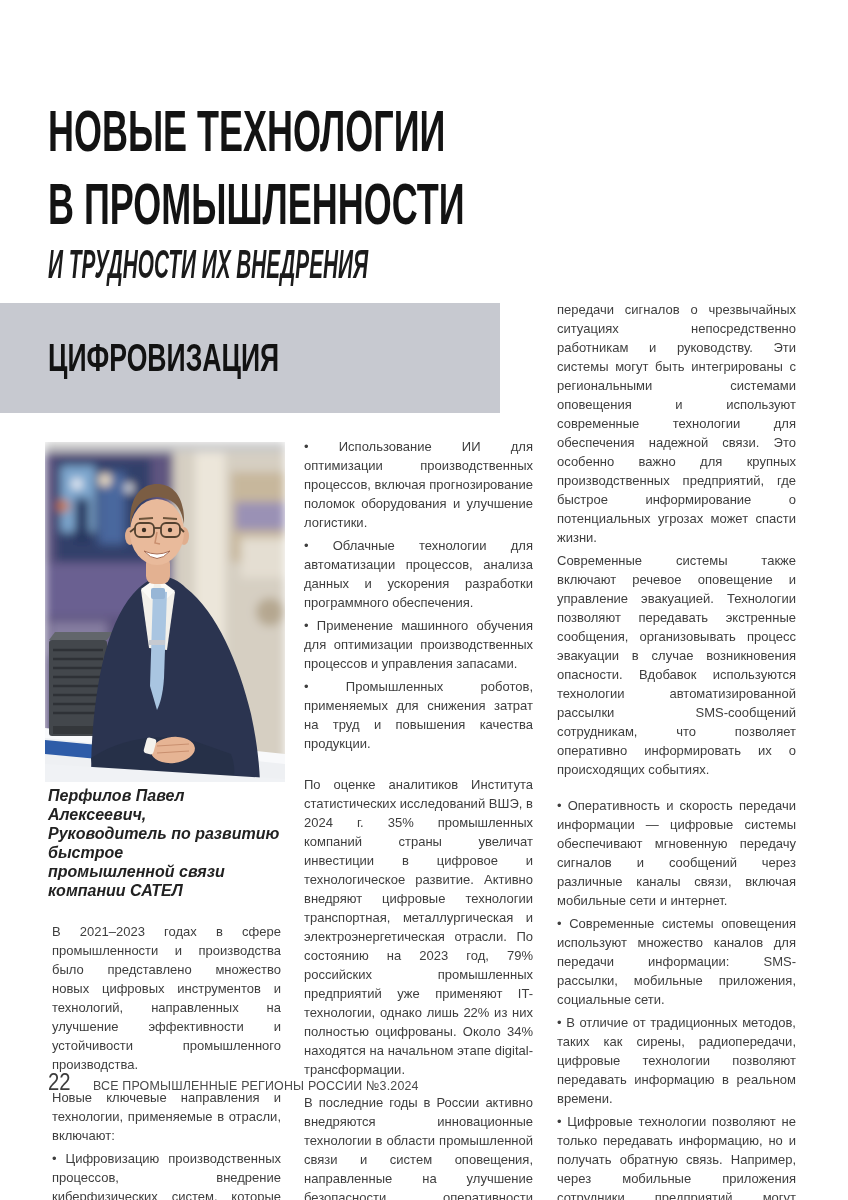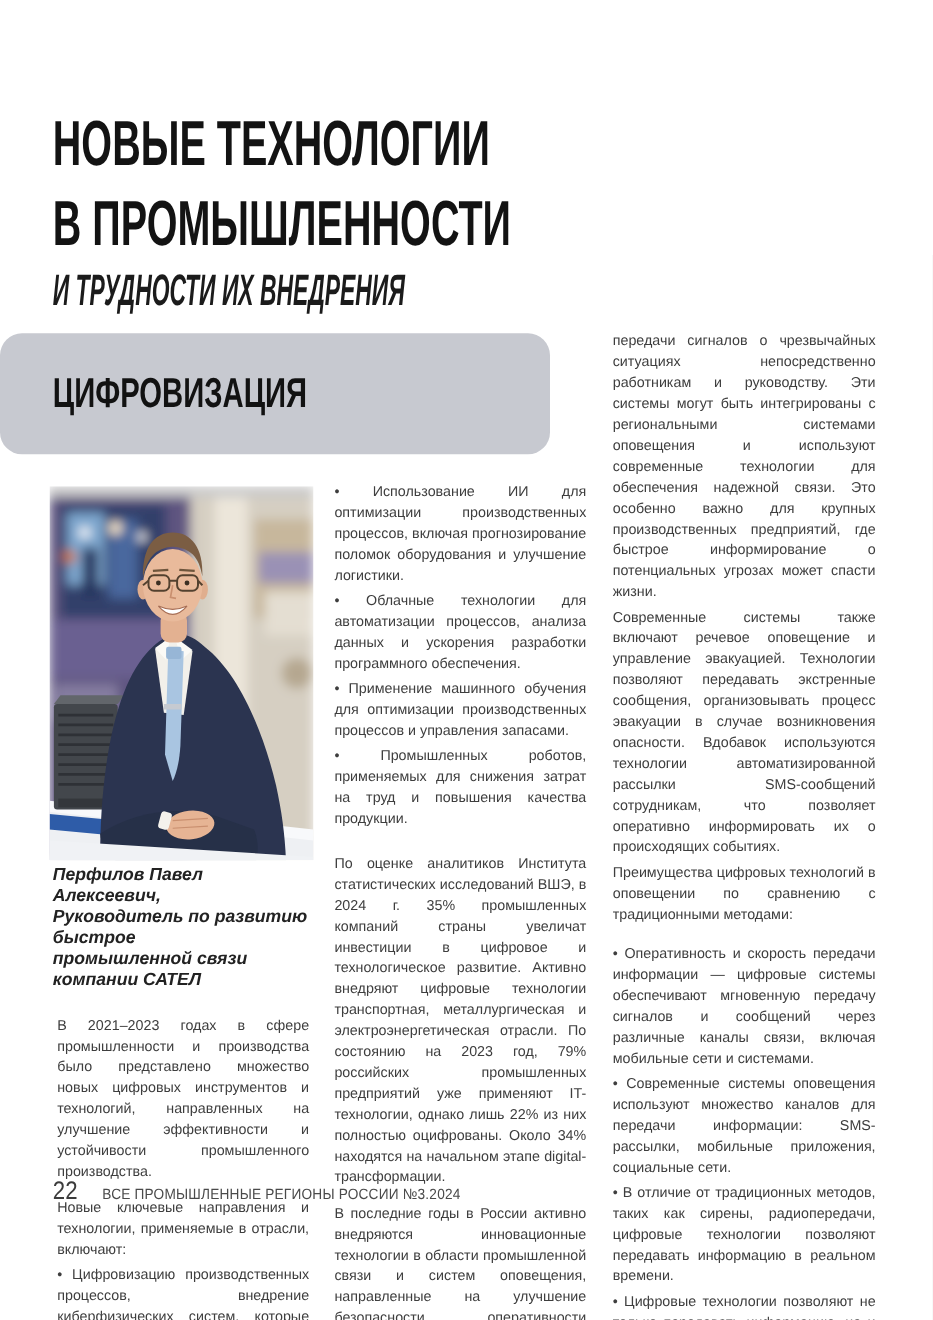--- a/index.html
+++ b/index.html
@@ -15,21 +15,21 @@
     transform:scaleX(0.62);transform-origin:left top;white-space:nowrap;
     letter-spacing:0;
   }
   .subtitle{
     position:absolute;left:48px;top:241px;
     font-size:40px;line-height:46px;font-weight:bold;font-style:italic;color:#1b1b1b;
     transform:scaleX(0.52);transform-origin:left top;white-space:nowrap;
   }
   .section-banner{
     position:absolute;left:0;top:303px;width:500px;height:110px;
-    background:#c7c9d0;display:flex;align-items:center;border-radius:20px;
+    background:#c7c9d0;display:flex;align-items:center;
   }
   .section-banner .label{
     margin-left:48px;font-size:38px;font-weight:bold;color:#121212;
     transform:scaleX(0.70);transform-origin:left center;white-space:nowrap;
   }
   
   .col{position:absolute;font-size:13px;line-height:19px;text-align:justify;color:#3e3e3e;}
   .col p{margin:4px;}
   .col-left{left:48px;top:786px;width:237px;}
   .col-mid{left:300px;top:433px;width:237px;}
@@ -174,22 +174,21 @@
     <p>• Облачные технологии для автоматизации процессов, анализа данных и ускорения разработки программного обеспечения.</p>
     <p>• Применение машинного обучения для оптимизации производственных процессов и управления запасами.</p>
     <p>• Промышленных роботов, применяемых для снижения затрат на труд и повышения качества продукции.</p>
     <p class="mt-lg">По оценке аналитиков Института статистических исследований ВШЭ, в 2024 г. 35% промышленных компаний страны увеличат инвестиции в цифровое и технологическое развитие. Активно внедряют цифровые технологии транспортная, металлургическая и электроэнергетическая отрасли. По состоянию на 2023 год, 79% российских промышленных предприятий уже применяют IT-технологии, однако лишь 22% из них полностью оцифрованы. Около 34% находятся на начальном этапе digital-трансформации.</p>
     <p class="mt-md">В последние годы в России активно внедряются инновационные технологии в области промышленной связи и систем оповещения, направленные на улучшение безопасности, оперативности реагирования на чрезвычайные ситуации и оптимизацию управления на производстве. На уровне предприятий разрабатываются системы оповещения, предназначенные для</p>
   </div>
 
   <div class="col col-right">
     <p>передачи сигналов о чрезвычайных ситуациях непосредственно работникам и руководству. Эти системы могут быть интегрированы с региональными системами оповещения и используют современные технологии для обеспечения надежной связи. Это особенно важно для крупных производственных предприятий, где быстрое информирование о потенциальных угрозах может спасти жизни.</p>
     <p>Современные системы также включают речевое оповещение и управление эвакуацией. Технологии позволяют передавать экстренные сообщения, организовывать процесс эвакуации в случае возникновения опасности. Вдобавок используются технологии автоматизированной рассылки SMS-сообщений сотрудникам, что позволяет оперативно информировать их о происходящих событиях.</p>
-    <p>Преимущества цифровых технологий в оповещении по сравнению с традиционными методами:</p>
-    <p class="mt-sm">• Оперативность и скорость передачи информации — цифровые системы обеспечивают мгновенную передачу сигналов и сообщений через различные каналы связи, включая мобильные сети и системами.</p>
+    <p class="mt-sm">• Оперативность и скорость передачи информации — цифровые системы обеспечивают мгновенную передачу сигналов и сообщений через различные каналы связи, включая мобильные сети и интернет.</p>
     <p>• Современные системы оповещения используют множество каналов для передачи информации: SMS-рассылки, мобильные приложения, социальные сети.</p>
     <p>• В отличие от традиционных методов, таких как сирены, радиопередачи, цифровые технологии позволяют передавать информацию в реальном времени.</p>
     <p>• Цифровые технологии позволяют не только передавать информацию, но и получать обратную связь. Например, через мобильные приложения сотрудники предприятий могут сообщать о своих действиях или состоянии в случае чрезвычайной ситуации.</p>
   </div>
 
   <div class="footer">
     <span class="page-num">22</span>
     <span class="journal">ВСЕ ПРОМЫШЛЕННЫЕ РЕГИОНЫ РОССИИ №3.2024</span>
   </div>
 

